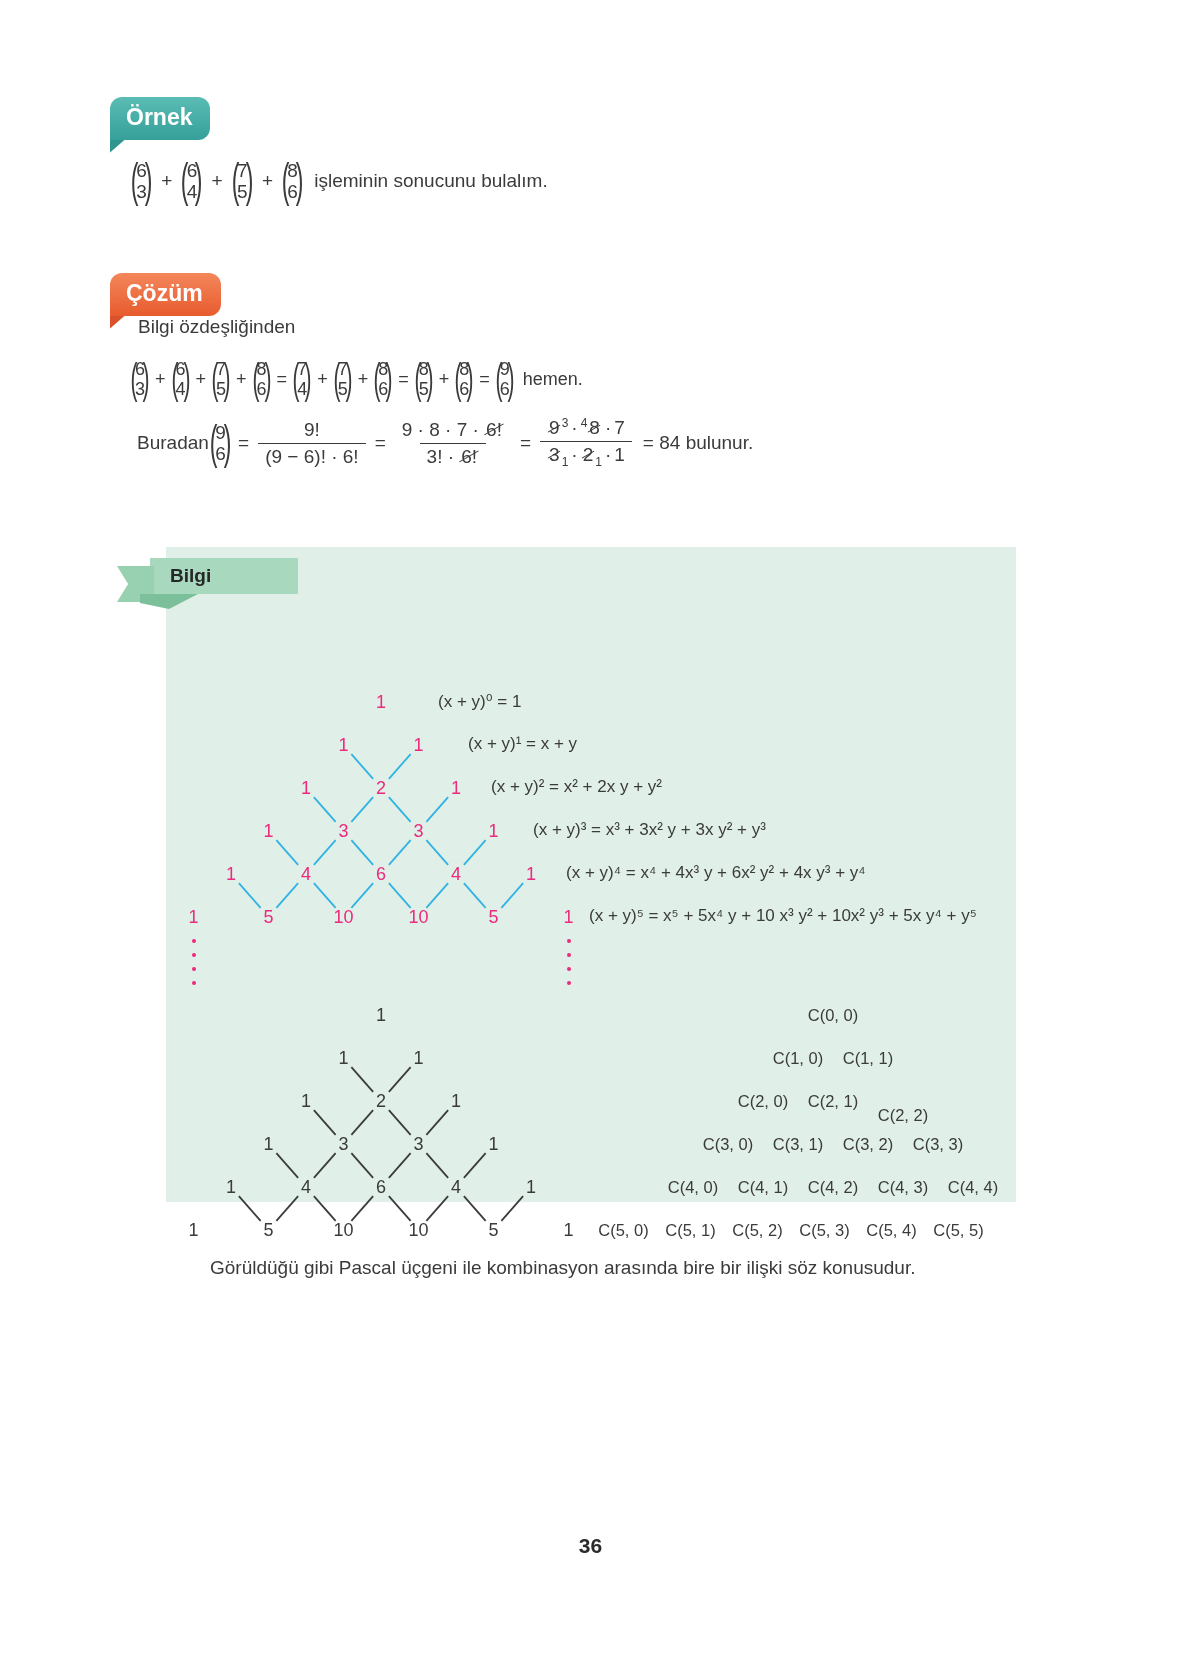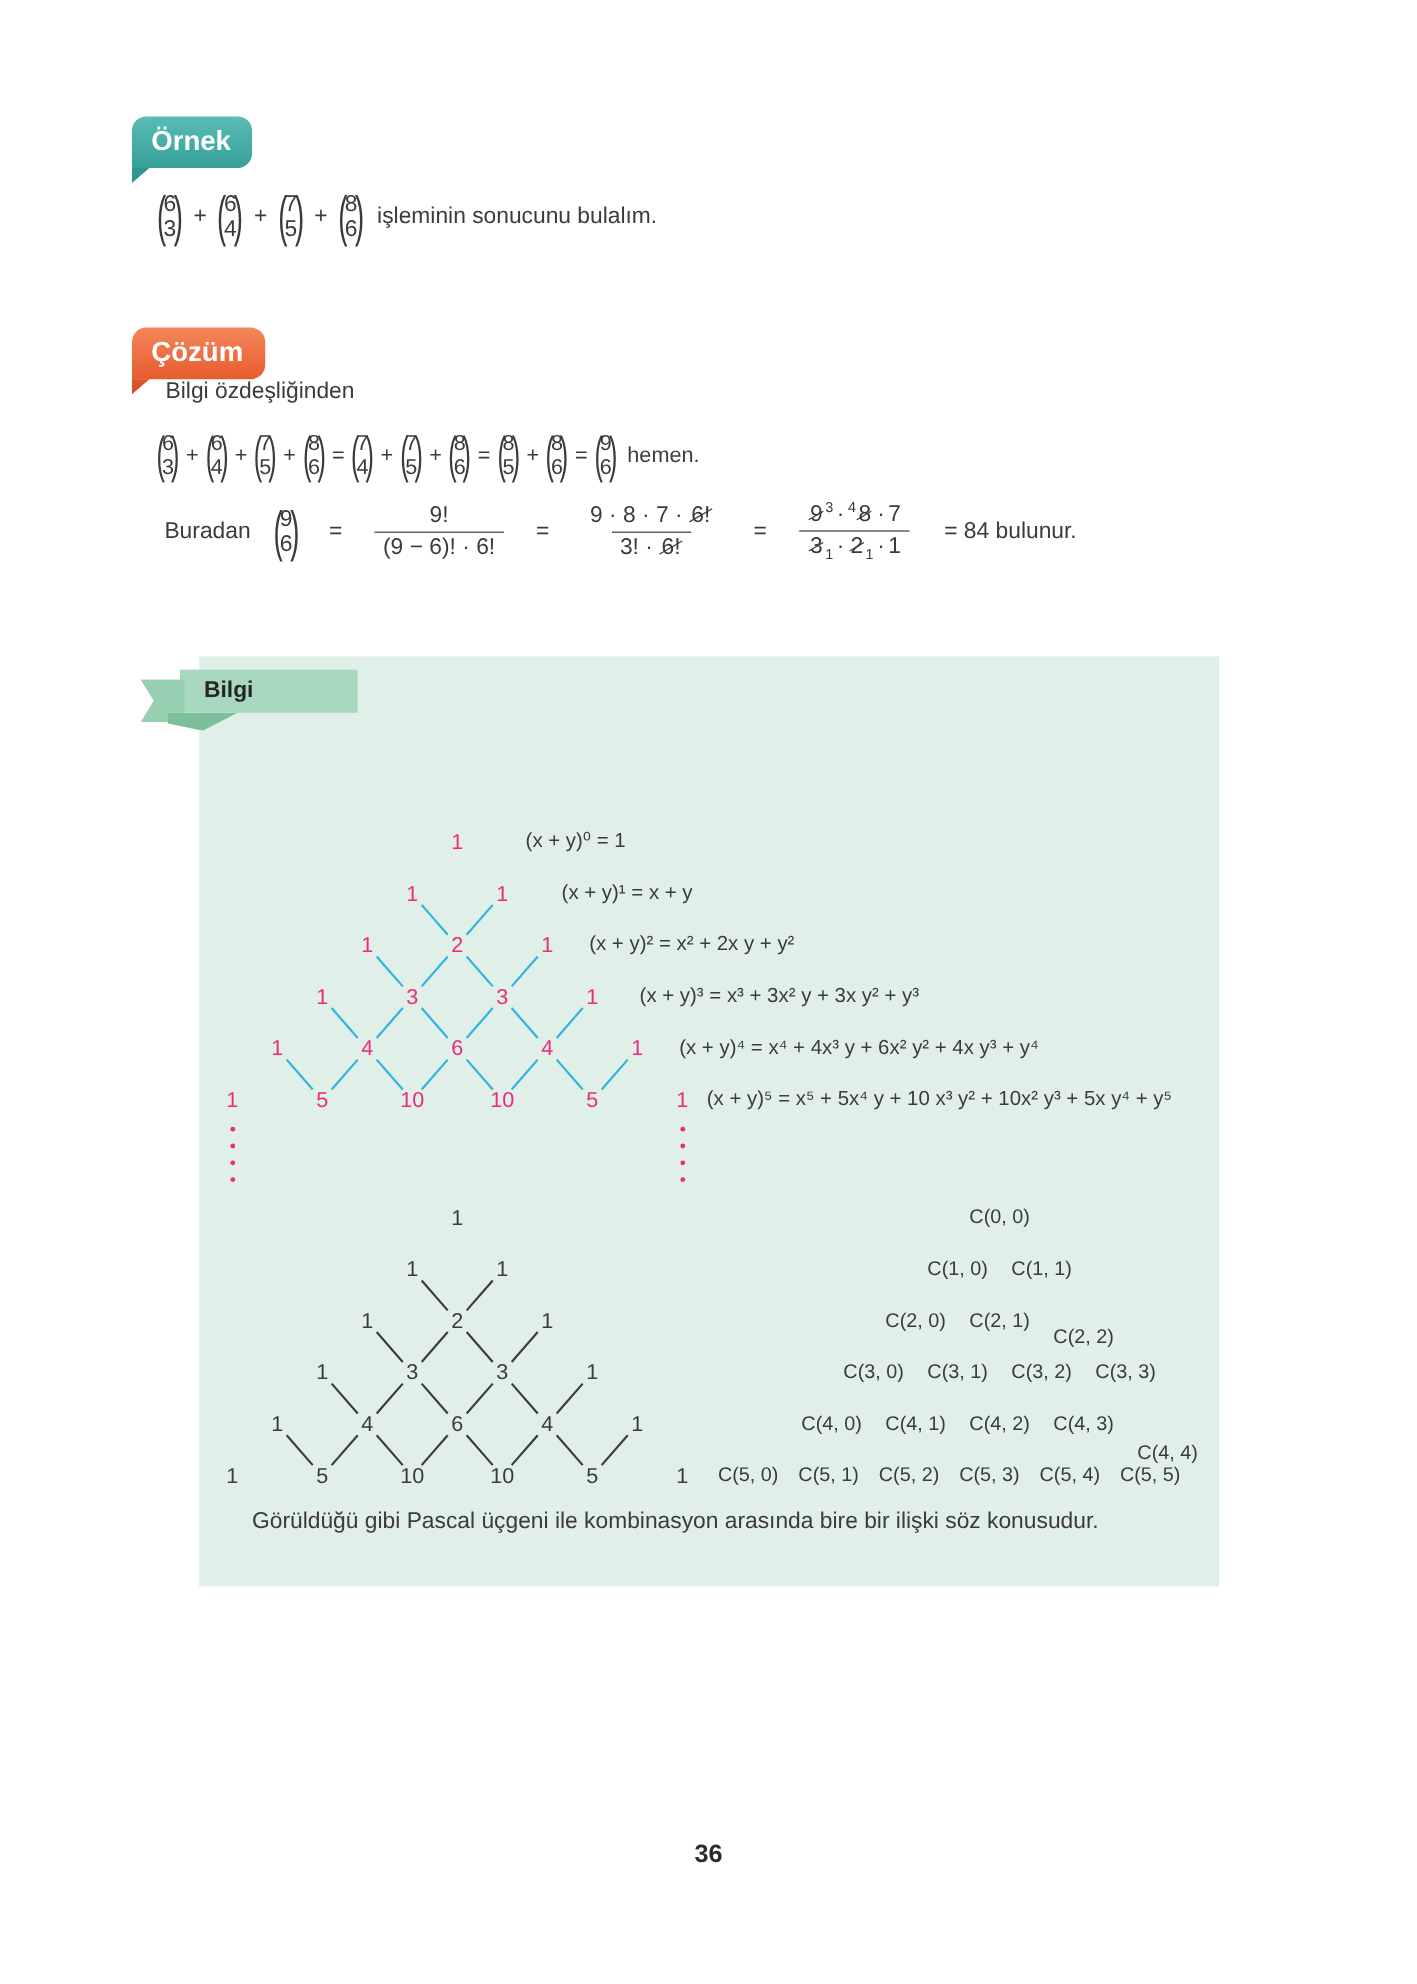--- a/index.html
+++ b/index.html
@@ -13,21 +13,21 @@
        clip-path:polygon(0 0,100% 0,0 100%);}
   .tab-ornek{left:110px;top:97px;background:linear-gradient(180deg,#5abcb5,#35a099);}
   .tab-ornek::after{background:#2f968f;}
   .tab-cozum{left:110px;top:273px;background:linear-gradient(180deg,#f3875b,#e85b2e);}
   .tab-cozum::after{background:#d9522a;}
 
   
   .eq{position:absolute;display:flex;align-items:center;font-size:19px;color:#3b3b3b;}
   .eq-ornek{left:133px;top:138px;height:86px;gap:5px;}
   .eq-identity{left:133px;top:346px;height:66px;gap:3px;font-size:18px;}
-  .eq-buradan{left:137px;top:408px;height:70px;gap:21px;}
+  .eq-buradan{left:137px;top:408px;height:70px;gap:3px;}
   .op{margin:0 6px;}
   .eq-identity .op{margin:0 5px;}
   .eqtext{margin-left:8px;white-space:nowrap;}
   .lead{position:absolute;left:138px;top:316px;font-size:19px;}
 
   .binom{display:inline-flex;align-items:center;}
   .par{display:inline-block;font-size:46px;font-weight:300;line-height:.85;
        transform:scaleX(.5);margin:0 -6px;color:#3b3b3b;}
   .eq-identity .par{font-size:42px;}
   .bcol{display:inline-flex;flex-direction:column;align-items:center;line-height:1.12;}
@@ -36,21 +36,21 @@
   .frac .num,.frac .den{padding:1px 7px;text-align:center;white-space:nowrap;}
   .frac .den{border-top:1.6px solid #3b3b3b;}
 
   .cancel{position:relative;display:inline-block;margin:0 2px;}
   .cancel::after{content:"";position:absolute;left:-18%;right:-18%;top:47%;
        border-top:1.7px solid #3b3b3b;transform:rotate(-30deg);}
   sup{font-size:12px;} sub{font-size:12px;}
   .mdot{margin:0 3px;}
 
   
-  .bilgi-box{position:absolute;left:166px;top:547px;width:850px;height:775px;
+  .bilgi-box{position:absolute;left:166px;top:547px;width:850px;height:655px;
        background:#e0efe7;}
   .ribbon{position:absolute;left:-16px;top:11px;width:148px;height:36px;background:#a8d9be;
        display:flex;align-items:center;padding-left:20px;box-sizing:border-box;
        font-size:19px;font-weight:bold;color:#262626;z-index:3;}
   .ribbon::before{content:"";position:absolute;left:-33px;top:8px;width:37px;height:36px;
        background:#98d1b1;clip-path:polygon(0 0,100% 0,100% 100%,0 100%,30% 50%);}
   .ribbon::after{content:"";position:absolute;left:-10px;top:36px;width:58px;height:15px;
        background:#7cc09b;clip-path:polygon(0 0,100% 0,50% 100%,0 60%);}
   .intro{position:absolute;left:44px;right:34px;top:36px;margin:0;font-size:19px;
        line-height:1.6;text-indent:26px;}
@@ -364,21 +364,21 @@
         <span class="clabel" style="left:667px;top:554px">C(2, 1)</span>
         <span class="clabel" style="left:737px;top:568px">C(2, 2)</span>
         <span class="clabel" style="left:562px;top:597px">C(3, 0)</span>
         <span class="clabel" style="left:632px;top:597px">C(3, 1)</span>
         <span class="clabel" style="left:702px;top:597px">C(3, 2)</span>
         <span class="clabel" style="left:772px;top:597px">C(3, 3)</span>
         <span class="clabel" style="left:527px;top:640px">C(4, 0)</span>
         <span class="clabel" style="left:597px;top:640px">C(4, 1)</span>
         <span class="clabel" style="left:667px;top:640px">C(4, 2)</span>
         <span class="clabel" style="left:737px;top:640px">C(4, 3)</span>
-        <span class="clabel" style="left:807px;top:664px">C(4, 4)</span>
+        <span class="clabel" style="left:807px;top:640px">C(4, 4)</span>
         <span class="clabel" style="left:457.5px;top:683px">C(5, 0)</span>
         <span class="clabel" style="left:524.5px;top:683px">C(5, 1)</span>
         <span class="clabel" style="left:591.5px;top:683px">C(5, 2)</span>
         <span class="clabel" style="left:658.5px;top:683px">C(5, 3)</span>
         <span class="clabel" style="left:725.5px;top:683px">C(5, 4)</span>
         <span class="clabel" style="left:792.5px;top:683px">C(5, 5)</span>
       </div>
     <p class="bfooter">Görüldüğü gibi Pascal üçgeni ile kombinasyon arasında bire bir ilişki söz konusudur.</p>
   </div>
 

